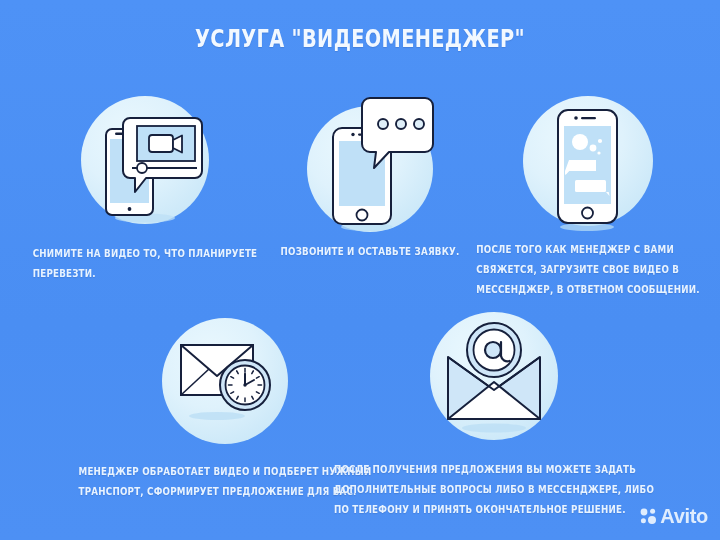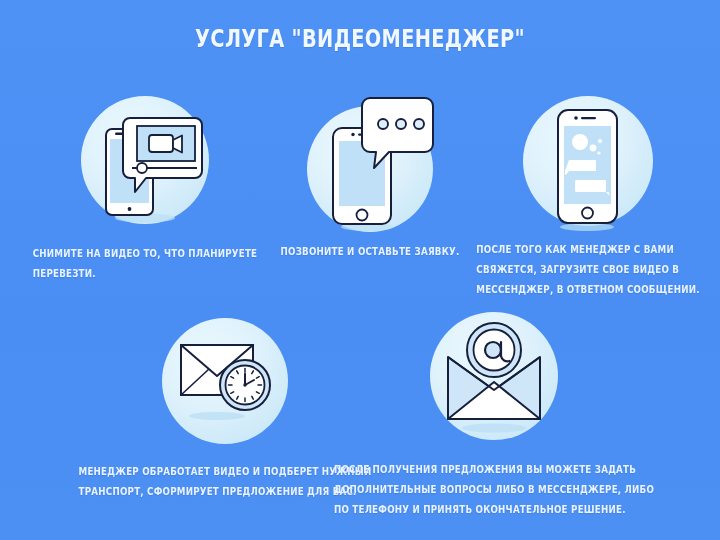--- a/index.html
+++ b/index.html
@@ -270,14 +270,23 @@
         <path d="M77 30 L77 44 a6.5 6.5 0 0 0 8.5 5" fill="none" stroke="#16203c" stroke-width="2.2" stroke-linecap="round"></path>
       </svg>
     </div>
     <div class="caption">
       <div>ПОСЛЕ ПОЛУЧЕНИЯ ПРЕДЛОЖЕНИЯ ВЫ МОЖЕТЕ ЗАДАТЬ</div>
       <div>ДОПОЛНИТЕЛЬНЫЕ ВОПРОСЫ ЛИБО В МЕССЕНДЖЕРЕ, ЛИБО</div>
       <div>ПО ТЕЛЕФОНУ И ПРИНЯТЬ ОКОНЧАТЕЛЬНОЕ РЕШЕНИЕ.</div>
     </div>
   </div>
 
+  <div class="watermark">
+    <svg class="wm-dots" viewBox="0 0 17 17">
+      <circle cx="4" cy="4" r="3.4" fill="#ecf5ff"></circle>
+      <circle cx="12.6" cy="3.2" r="2.5" fill="#ecf5ff"></circle>
+      <circle cx="3.4" cy="12.8" r="2.5" fill="#ecf5ff"></circle>
+      <circle cx="12" cy="12" r="4" fill="#ecf5ff"></circle>
+    </svg>
+    <span class="wm-text">Avito</span>
+  </div>
 
 </div>
 
 </body></html>

